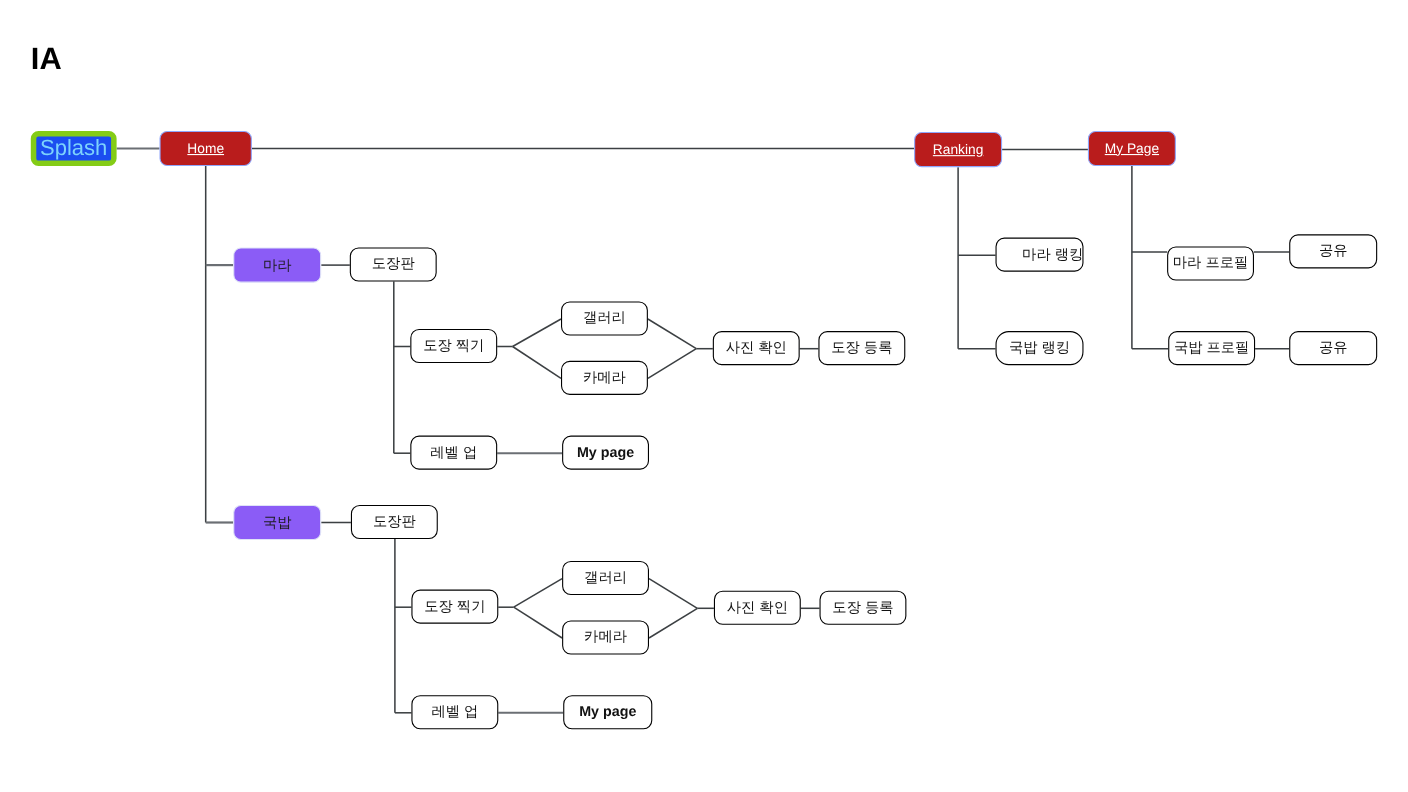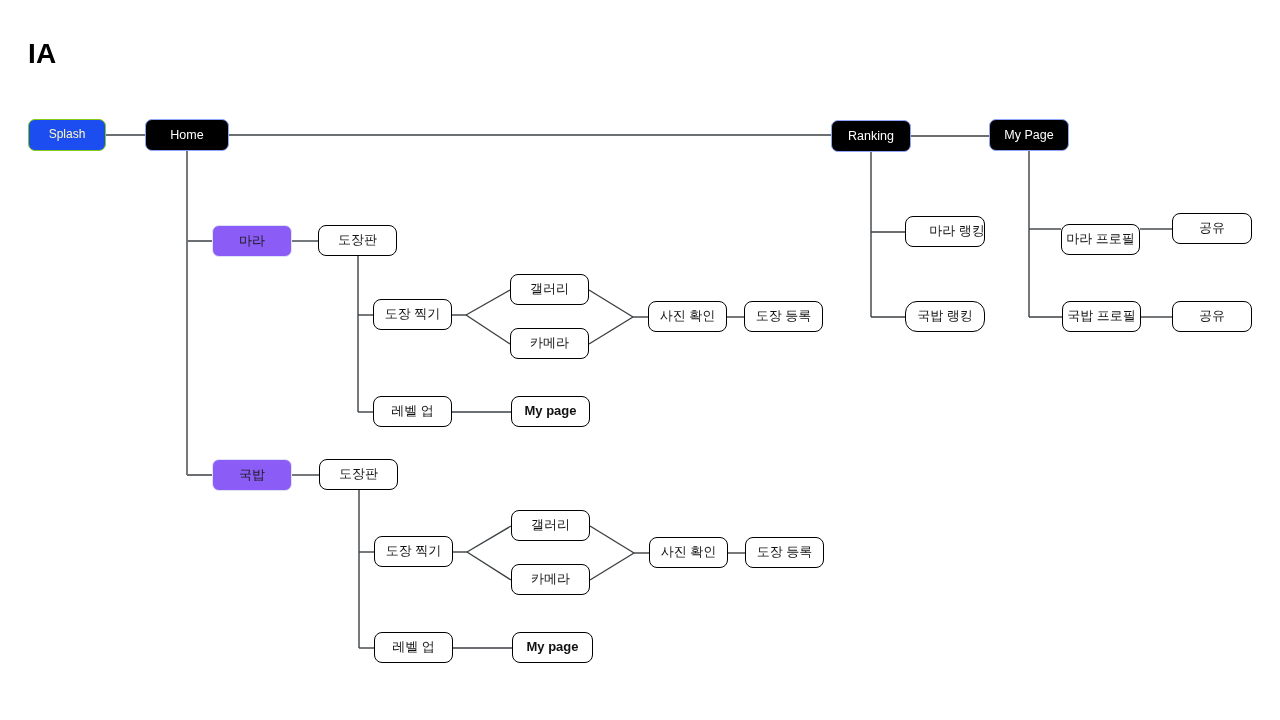--- a/index.html
+++ b/index.html
@@ -48,31 +48,32 @@
     text-align: center;
     border-radius: 8px;
     font-size: 13px;
     line-height: 1.15;
     white-space: nowrap;
     -webkit-font-smoothing: antialiased;
   }
   
   .node.primary {
     background: #1b4df0;
-    color: #fef9c3;
-    border: 1px solid #84cc16;
-    font-size: 12px;
+    color: #7dd3fc;
+    border: 5px solid #84cc16;
+    font-size: 20px;
     border-radius: 7px;
   }
   .node.secondary {
-    background: #000000;
+    background: #b91c1c;
     color: #ffffff;
     border: 1px solid #8fa6fb;
     font-size: 12.5px;
     border-radius: 7px;
+    text-decoration: underline;
   }
   .node.lavender {
     background: #8b5cf6;
     color: #1a1a1a;
     border: 1px solid #dfe3f7;
     font-size: 13px;
     border-radius: 7px;
   }
   .node.outline {
     background: #ffffff;

